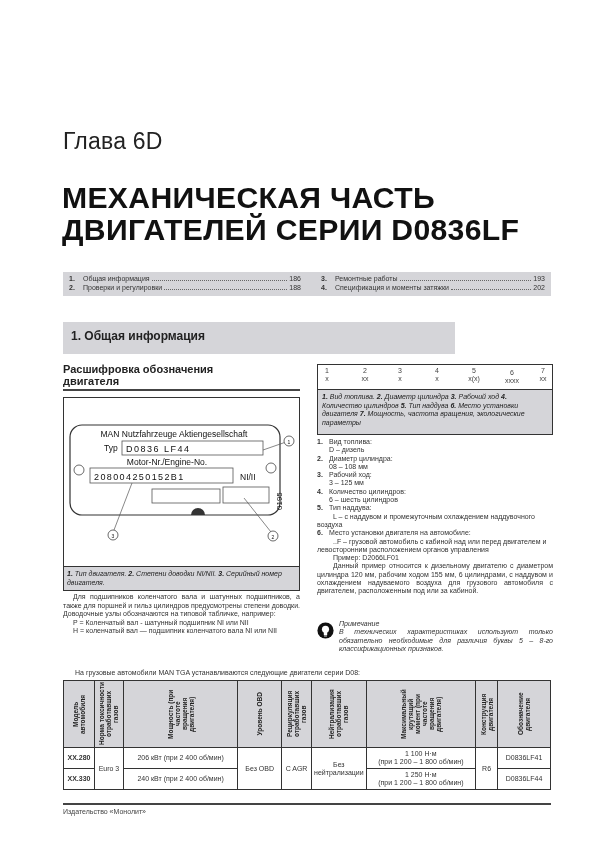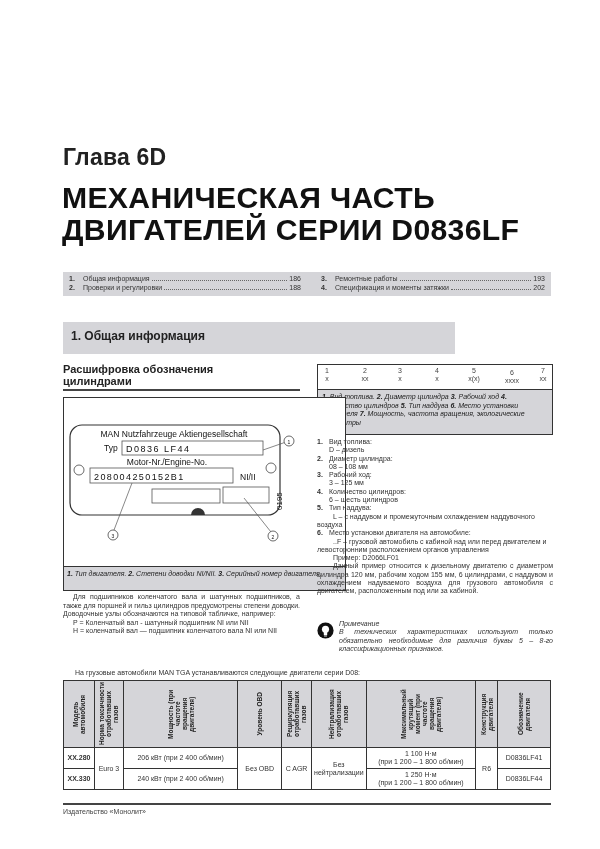--- a/index.html
+++ b/index.html
@@ -1,19 +1,19 @@
 <!DOCTYPE html>
 <html><head>
 <meta charset="utf-8">
 <style>
   * { box-sizing: border-box; margin: 0; padding: 0; }
   html, body { width: 600px; height: 849px; background: #ffffff; overflow: hidden; }
   body { position: relative; font-family: "Liberation Sans", sans-serif; color: #1a1a1a; }
 
-  .chapter { position: absolute; left: 63px; top: 128px; font-size: 23px; font-weight: bold; color: #222; letter-spacing: 0.2px; margin-top: 16px; }
+  .chapter { position: absolute; left: 63px; top: 128px; font-size: 23px; font-weight: normal; color: #222; letter-spacing: 0.2px; }
   .title { position: absolute; left: 62px; top: 182px; font-size: 29px; font-weight: bold; line-height: 32px; color: #111; letter-spacing: 0.3px; transform: scaleX(1.04); transform-origin: left; }
 
   .toc { position: absolute; left: 63px; top: 272px; width: 488px; height: 24px; background: #d5d5d9; padding: 3px 6px 0 6px; font-size: 7px; color: #333; }
   .toc-col { position: absolute; top: 3px; width: 232px; }
   .toc-col.left { left: 6px; }
   .toc-col.right { left: 258px; width: 224px; }
   .toc-row { display: flex; align-items: baseline; height: 9px; }
   .toc-num { font-weight: bold; width: 14px; }
   .toc-label { white-space: nowrap; }
   .toc-dots { flex: 1; border-bottom: 1px dotted #666; margin: 0 2px 2px 2px; height: 1px; }
@@ -22,21 +22,21 @@
   .section-bar { position: absolute; left: 63px; top: 322px; width: 392px; height: 32px; background: #d5d5d9; padding: 7px 0 0 8px; font-size: 12px; font-weight: bold; color: #222; }
 
   .subhead { position: absolute; left: 63px; top: 363px; width: 237px; font-size: 11px; font-weight: bold; line-height: 12px; color: #222; border-bottom: 2px solid #444; padding-bottom: 2px; }
 
   .decode-box { position: absolute; left: 317px; top: 364px; width: 236px; height: 71px; border: 1.5px solid #333; }
   .decode-top { height: 24px; background: #fff; position: relative; font-size: 7px; color: #444; }
   .decode-cell { position: absolute; top: 2px; text-align: center; line-height: 8px; }
   .decode-bottom { height: 45px; background: #d5d5d9; border-top: 1.5px solid #333; padding: 3px 4px; font-size: 7px; font-style: italic; line-height: 8.5px; color: #222; }
   .decode-bottom b { font-style: italic; }
 
-  .plate-box { position: absolute; left: 63px; top: 397px; width: 283px; height: 194px; border: 1.5px solid #333; background: #fff; }
+  .plate-box { position: absolute; left: 63px; top: 397px; width: 237px; height: 194px; border: 1.5px solid #333; background: #fff; }
   .plate-svg { position: absolute; left: 0; top: 0; }
   .plate-caption { position: absolute; left: 0; bottom: 0; width: 100%; height: 24px; background: #d5d5d9; border-top: 1.5px solid #333; padding: 3px 3px; font-size: 7px; font-style: italic; line-height: 8.5px; color: #222; }
 
   .body-left { position: absolute; left: 63px; top: 593px; width: 237px; font-size: 7px; line-height: 8.5px; color: #333; text-align: justify; }
   .body-left p { text-indent: 10px; }
 
   .list-right { position: absolute; left: 317px; top: 438px; width: 236px; font-size: 7px; line-height: 8.3px; color: #333; }
   .li-head { display: flex; }
   .li-num { font-weight: bold; width: 12px; flex-shrink: 0; }
   .li-sub { padding-left: 12px; }
@@ -97,21 +97,21 @@
       <span class="toc-dots"></span>
       <span class="toc-page">202</span>
     </div>
   </div>
 </div>
 
 <div class="section-bar">1. Общая информация</div>
 
 <div class="subhead">
   <div>Расшифровка обозначения</div>
-  <div>цилиндрами</div>
+  <div>двигателя</div>
 </div>
 
 <div class="decode-box">
   <div class="decode-top">
     <div class="decode-cell" style="left:4px;width:10px;">
         <div>1</div>
         <div>x</div>
       </div>
     <div class="decode-cell" style="left:40px;width:14px;">
         <div>2</div>

